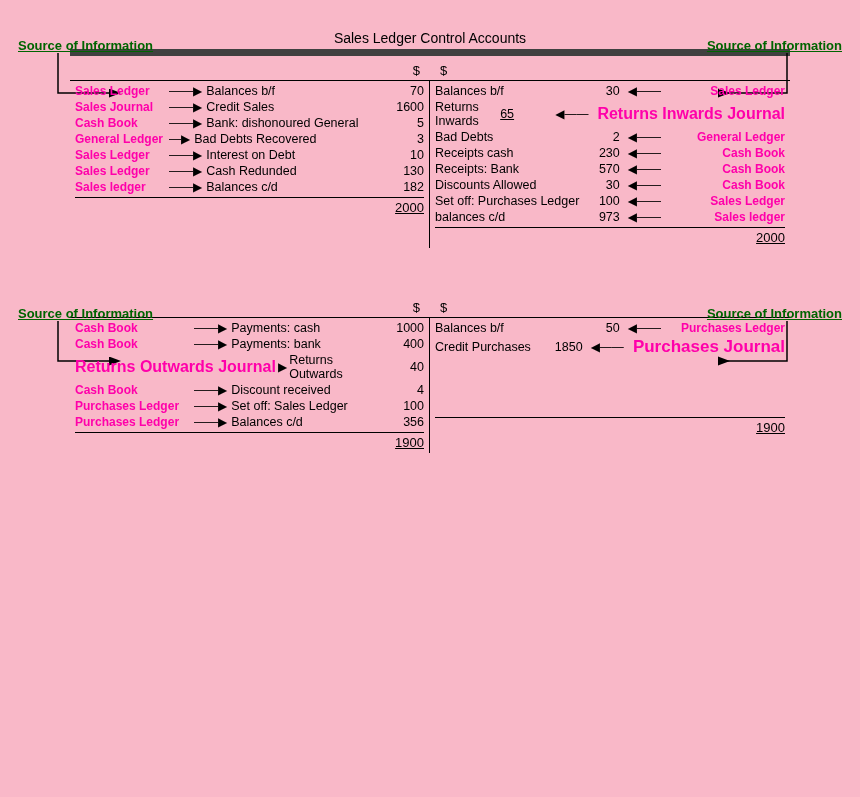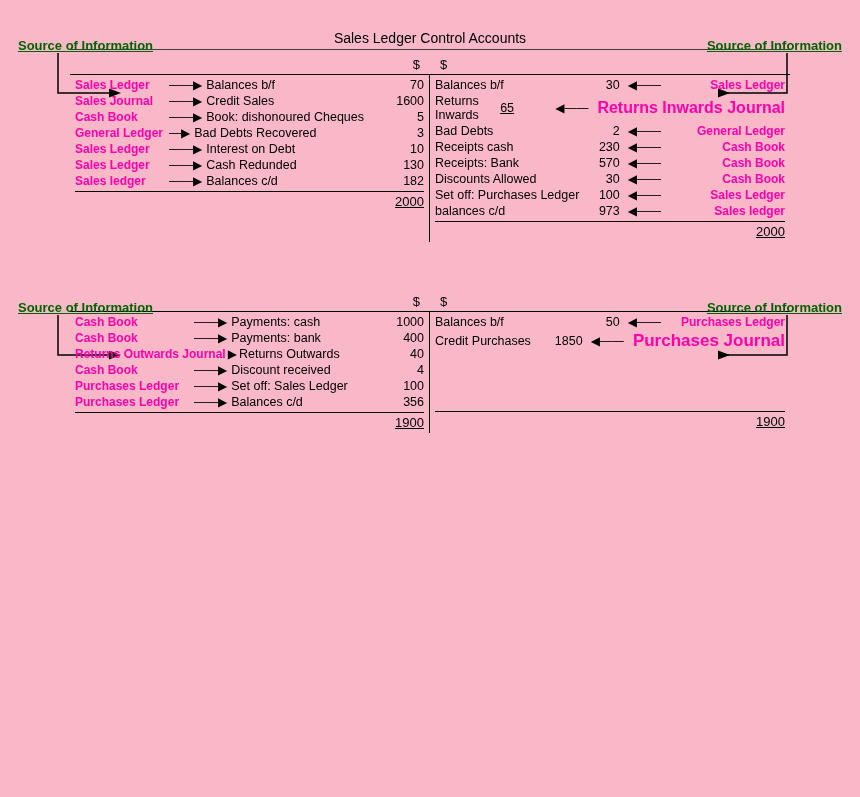--- a/index.html
+++ b/index.html
@@ -46,21 +46,21 @@
 
     .t-account {
       width: 720px;
     }
 
     .t-account-title {
       text-align: center;
       font-size: 14px;
       color: #000;
       padding-bottom: 3px;
-      border-bottom: 1px solid #404040;
+      border-bottom: 7px solid #404040;
       margin-bottom: 5px;
     }
 
     .t-account-body {
       display: flex;
       border-top: 1px solid #000;
     }
 
     .t-left, .t-right {
       width: 50%;
@@ -168,21 +168,21 @@
             <div class="t-row">
               <span class="row-ref" style="min-width:90px; color:#ff00aa; font-weight:bold; font-size:12px;">Sales Journal</span>
               <span style="margin:0 4px; font-size:12px;">——▶</span>
               <span class="row-desc">Credit Sales</span>
               <span class="row-amount">1600</span>
             </div>
 
             <div class="t-row">
               <span class="row-ref" style="min-width:90px; color:#ff00aa; font-weight:bold; font-size:12px;">Cash Book</span>
               <span style="margin:0 4px; font-size:12px;">——▶</span>
-              <span class="row-desc">Book: dishonoured Cheques</span>
+              <span class="row-desc">Bank: dishonoured General</span>
               <span class="row-amount">5</span>
             </div>
 
             <div class="t-row">
               <span class="row-ref" style="min-width:90px; color:#ff00aa; font-weight:bold; font-size:12px;">General Ledger</span>
               <span style="margin:0 4px; font-size:12px;">—▶</span>
               <span class="row-desc">Bad Debts Recovered</span>
               <span class="row-amount">3</span>
             </div>
 
@@ -331,21 +331,21 @@
             </div>
 
             <div class="t-row">
               <span class="row-ref" style="min-width:115px; color:#ff00aa; font-weight:bold; font-size:12px;">Cash Book</span>
               <span style="margin:0 4px; font-size:12px;">——▶</span>
               <span class="row-desc">Payments: bank</span>
               <span class="row-amount">400</span>
             </div>
 
             <div class="t-row">
-              <span class="row-ref" style="min-width:115px; color:#ff00aa; font-weight:bold; font-size:12px;">Returns Outwards Journal</span>
+              <span class="row-ref" style="min-width:115px; color:#ff00aa; font-weight:bold; font-size:16px;">Returns Outwards Journal</span>
               <span style="margin:0 2px; font-size:12px;">▶</span>
               <span class="row-desc">Returns Outwards</span>
               <span class="row-amount">40</span>
             </div>
 
             <div class="t-row">
               <span class="row-ref" style="min-width:115px; color:#ff00aa; font-weight:bold; font-size:12px;">Cash Book</span>
               <span style="margin:0 4px; font-size:12px;">——▶</span>
               <span class="row-desc">Discount received</span>
               <span class="row-amount">4</span>

